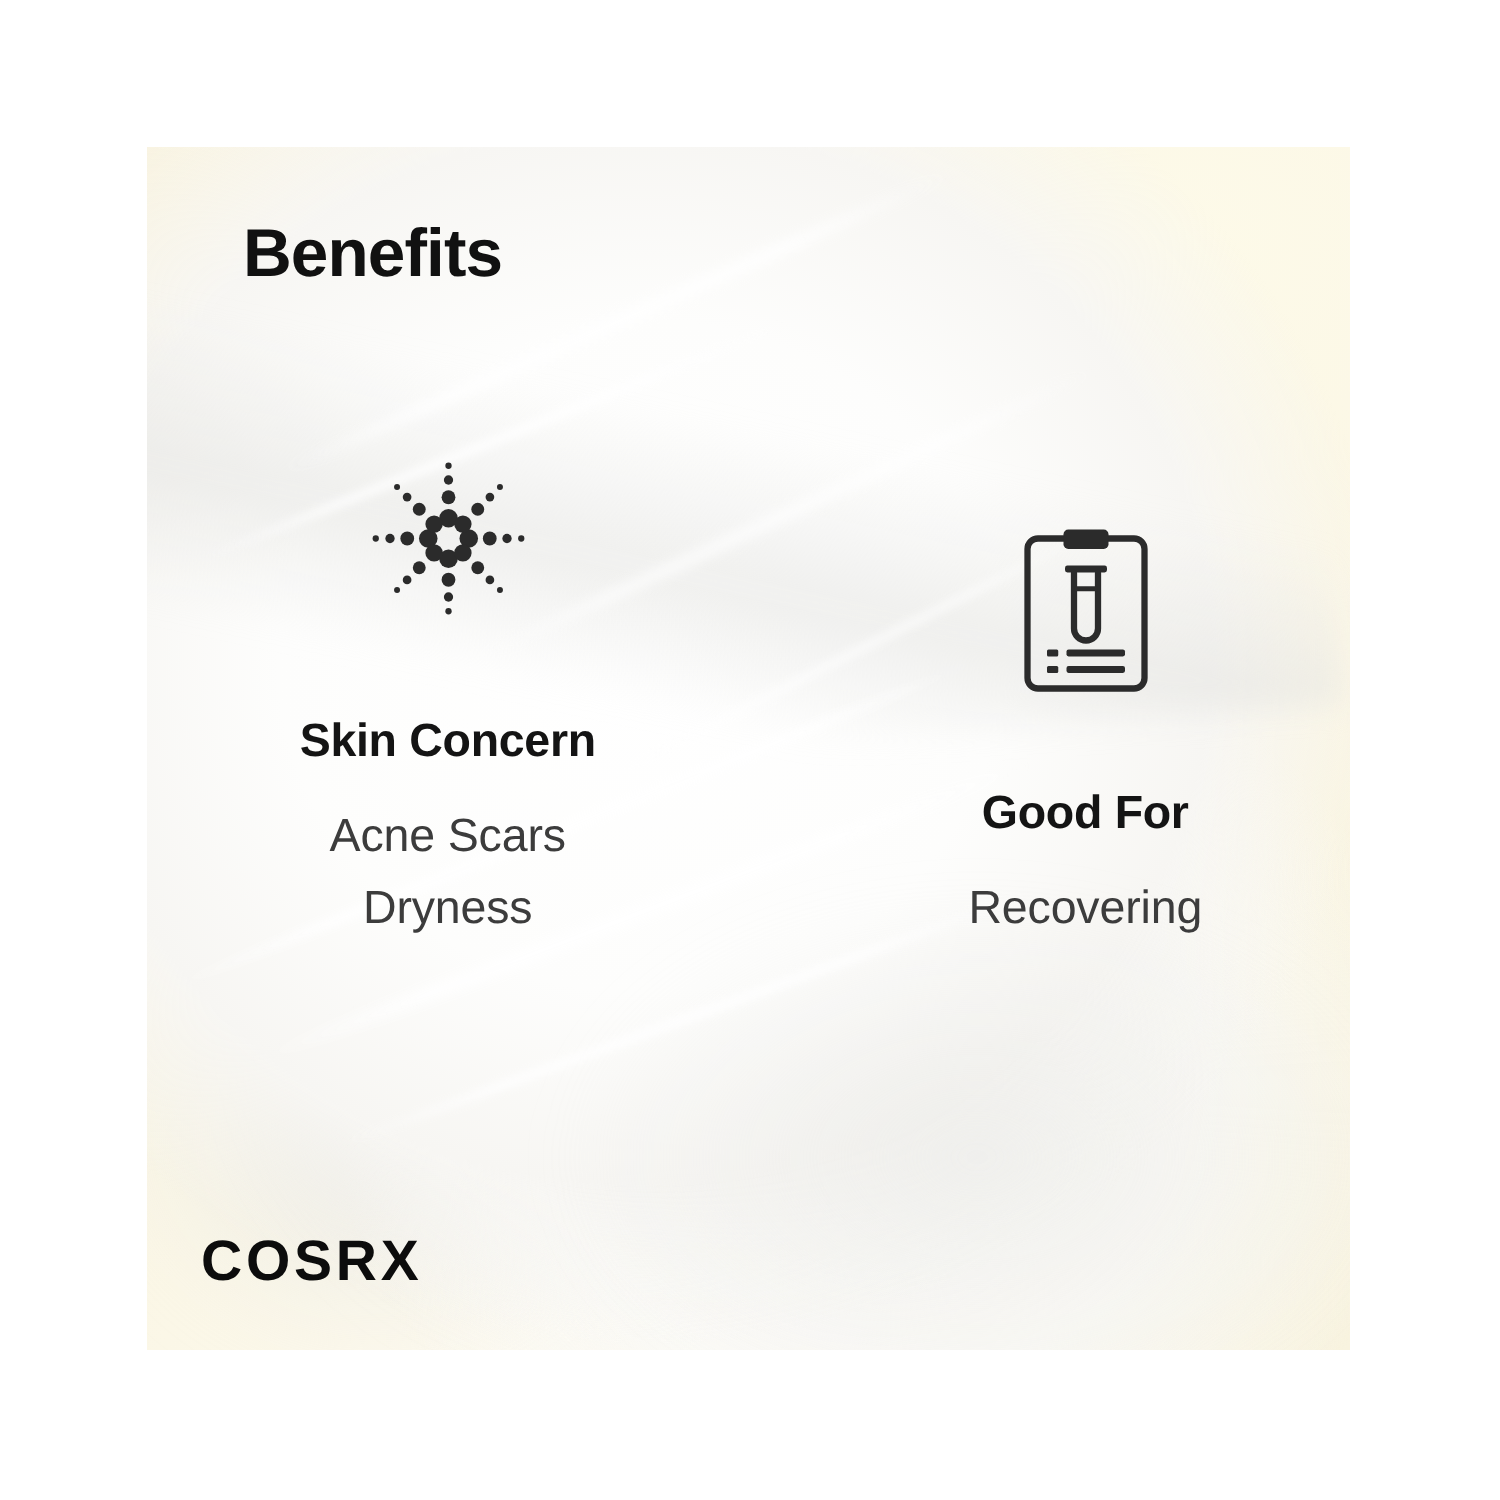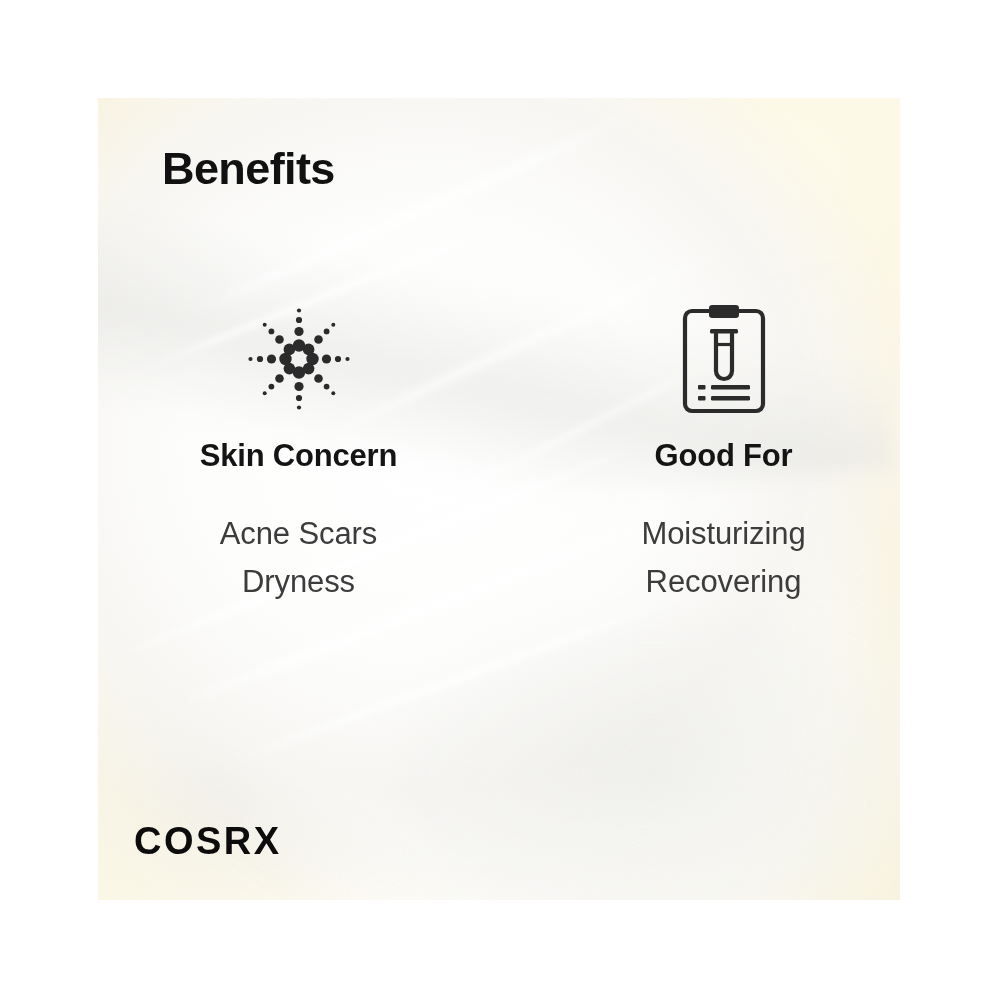--- a/index.html
+++ b/index.html
@@ -135,29 +135,29 @@
   .col-right{padding-left:4px;justify-content:flex-end;}
 
   .icon-wrap{
     height:130px;
     display:flex;
     align-items:center;
     justify-content:center;
   }
 
   .col-heading{
-    margin-top:16px;
+    margin-top:54px;
     font-size:31px;
     font-weight:600;
     letter-spacing:-0.2px;
     color:#141414;
     line-height:1;
   }
   .col-list{
-    margin-top:39px;
+    margin-top:24px;
     list-style:none;
     padding:0;
     text-align:center;
   }
   .col-list li{
     font-size:31px;
     font-weight:300;
     color:#3c3c3c;
     line-height:1.56;
     letter-spacing:-0.1px;
@@ -278,21 +278,20 @@
               <rect x="17" y="82" width="7.5" height="4.6" rx="1" fill="#2b2b2b"></rect>
               <rect x="30" y="82" width="39" height="4.6" rx="1.4" fill="#2b2b2b"></rect>
               <rect x="17" y="93" width="7.5" height="4.6" rx="1" fill="#2b2b2b"></rect>
               <rect x="30" y="93" width="39" height="4.6" rx="1.4" fill="#2b2b2b"></rect>
             </svg>
           </div>
 
           <div class="col-heading">Good For</div>
 
           <ul class="col-list">
-            <li>Moisturizing</li>
             <li>Recovering</li>
           </ul>
         </div>
 
       </div>
 
       <div class="logo">COSRX</div>
 
     </div>
   </div>

